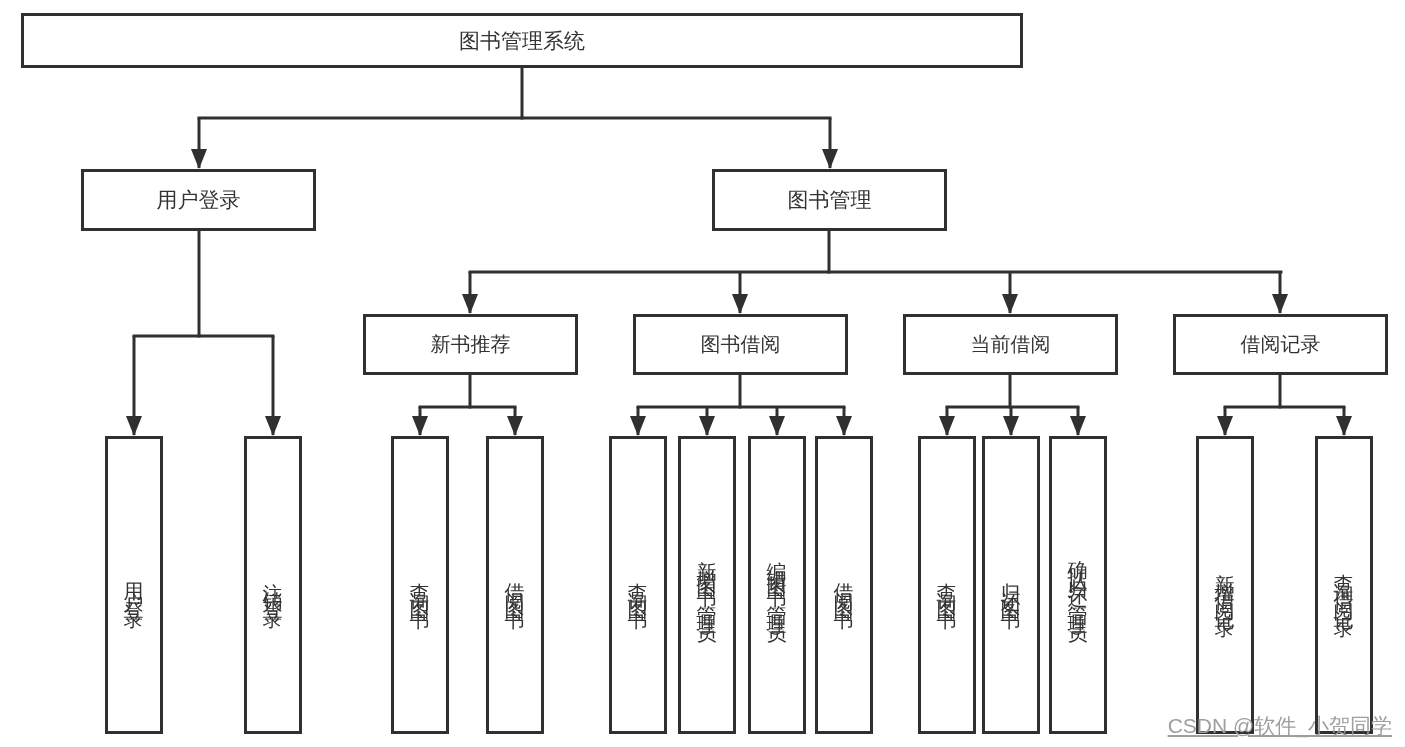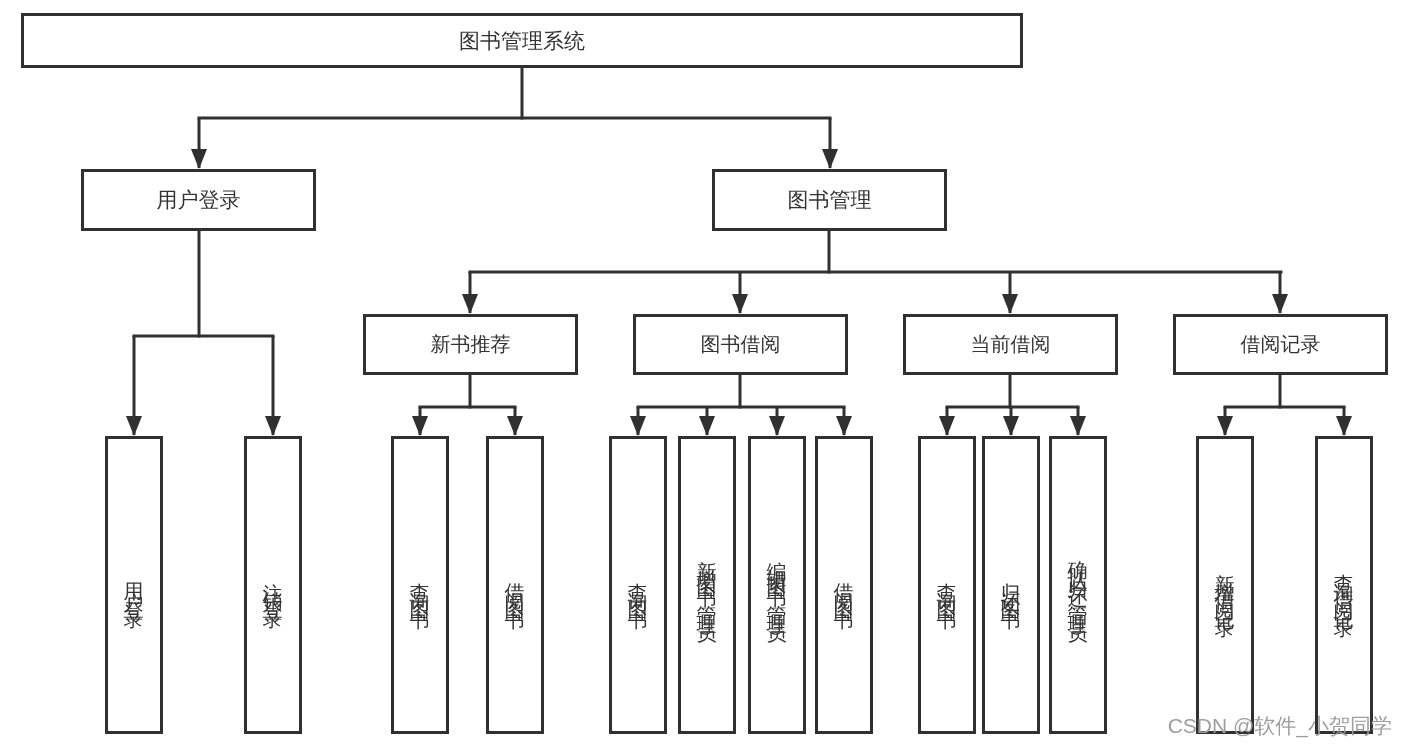--- a/index.html
+++ b/index.html
@@ -36,20 +36,21 @@
     color:#333333;
   }
   .hlabel{white-space:nowrap;}
   .watermark{
     position:absolute;
     right:13px;top:712px;
     font-size:21px;
     color:#9e9e9e;
     z-index:3;
     white-space:nowrap;
+    text-decoration:underline;
   }
 </style>
 </head>
 <body>
 
 <div class="canvas">
 
   <svg class="connectors" width="1405" height="747" viewBox="0 0 1405 747">
     <defs>
       <marker id="arw" viewBox="0 0 20 16" refX="19" refY="8" markerWidth="20" markerHeight="16" markerUnits="userSpaceOnUse" orient="auto">

